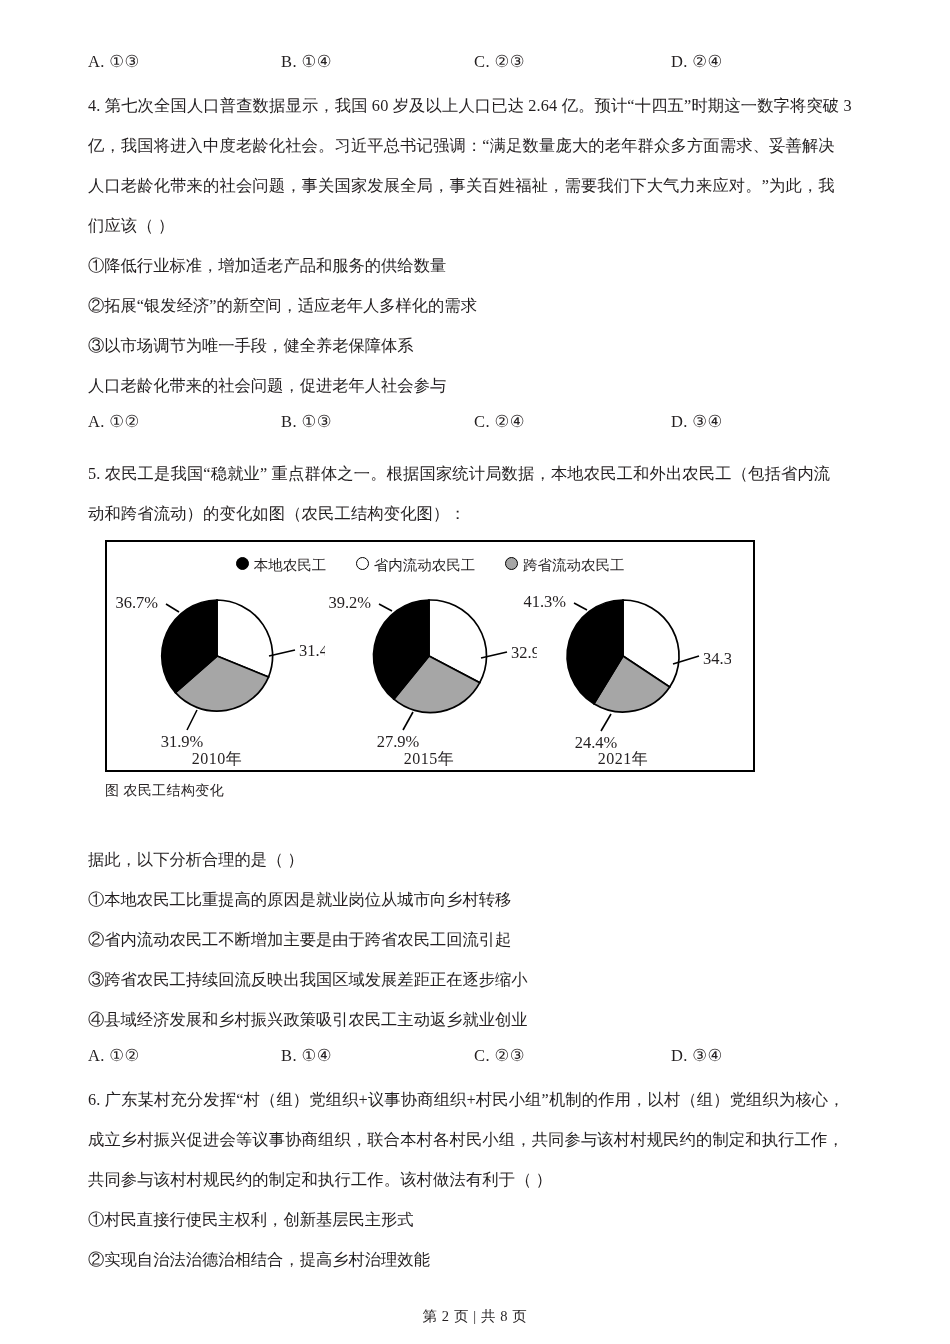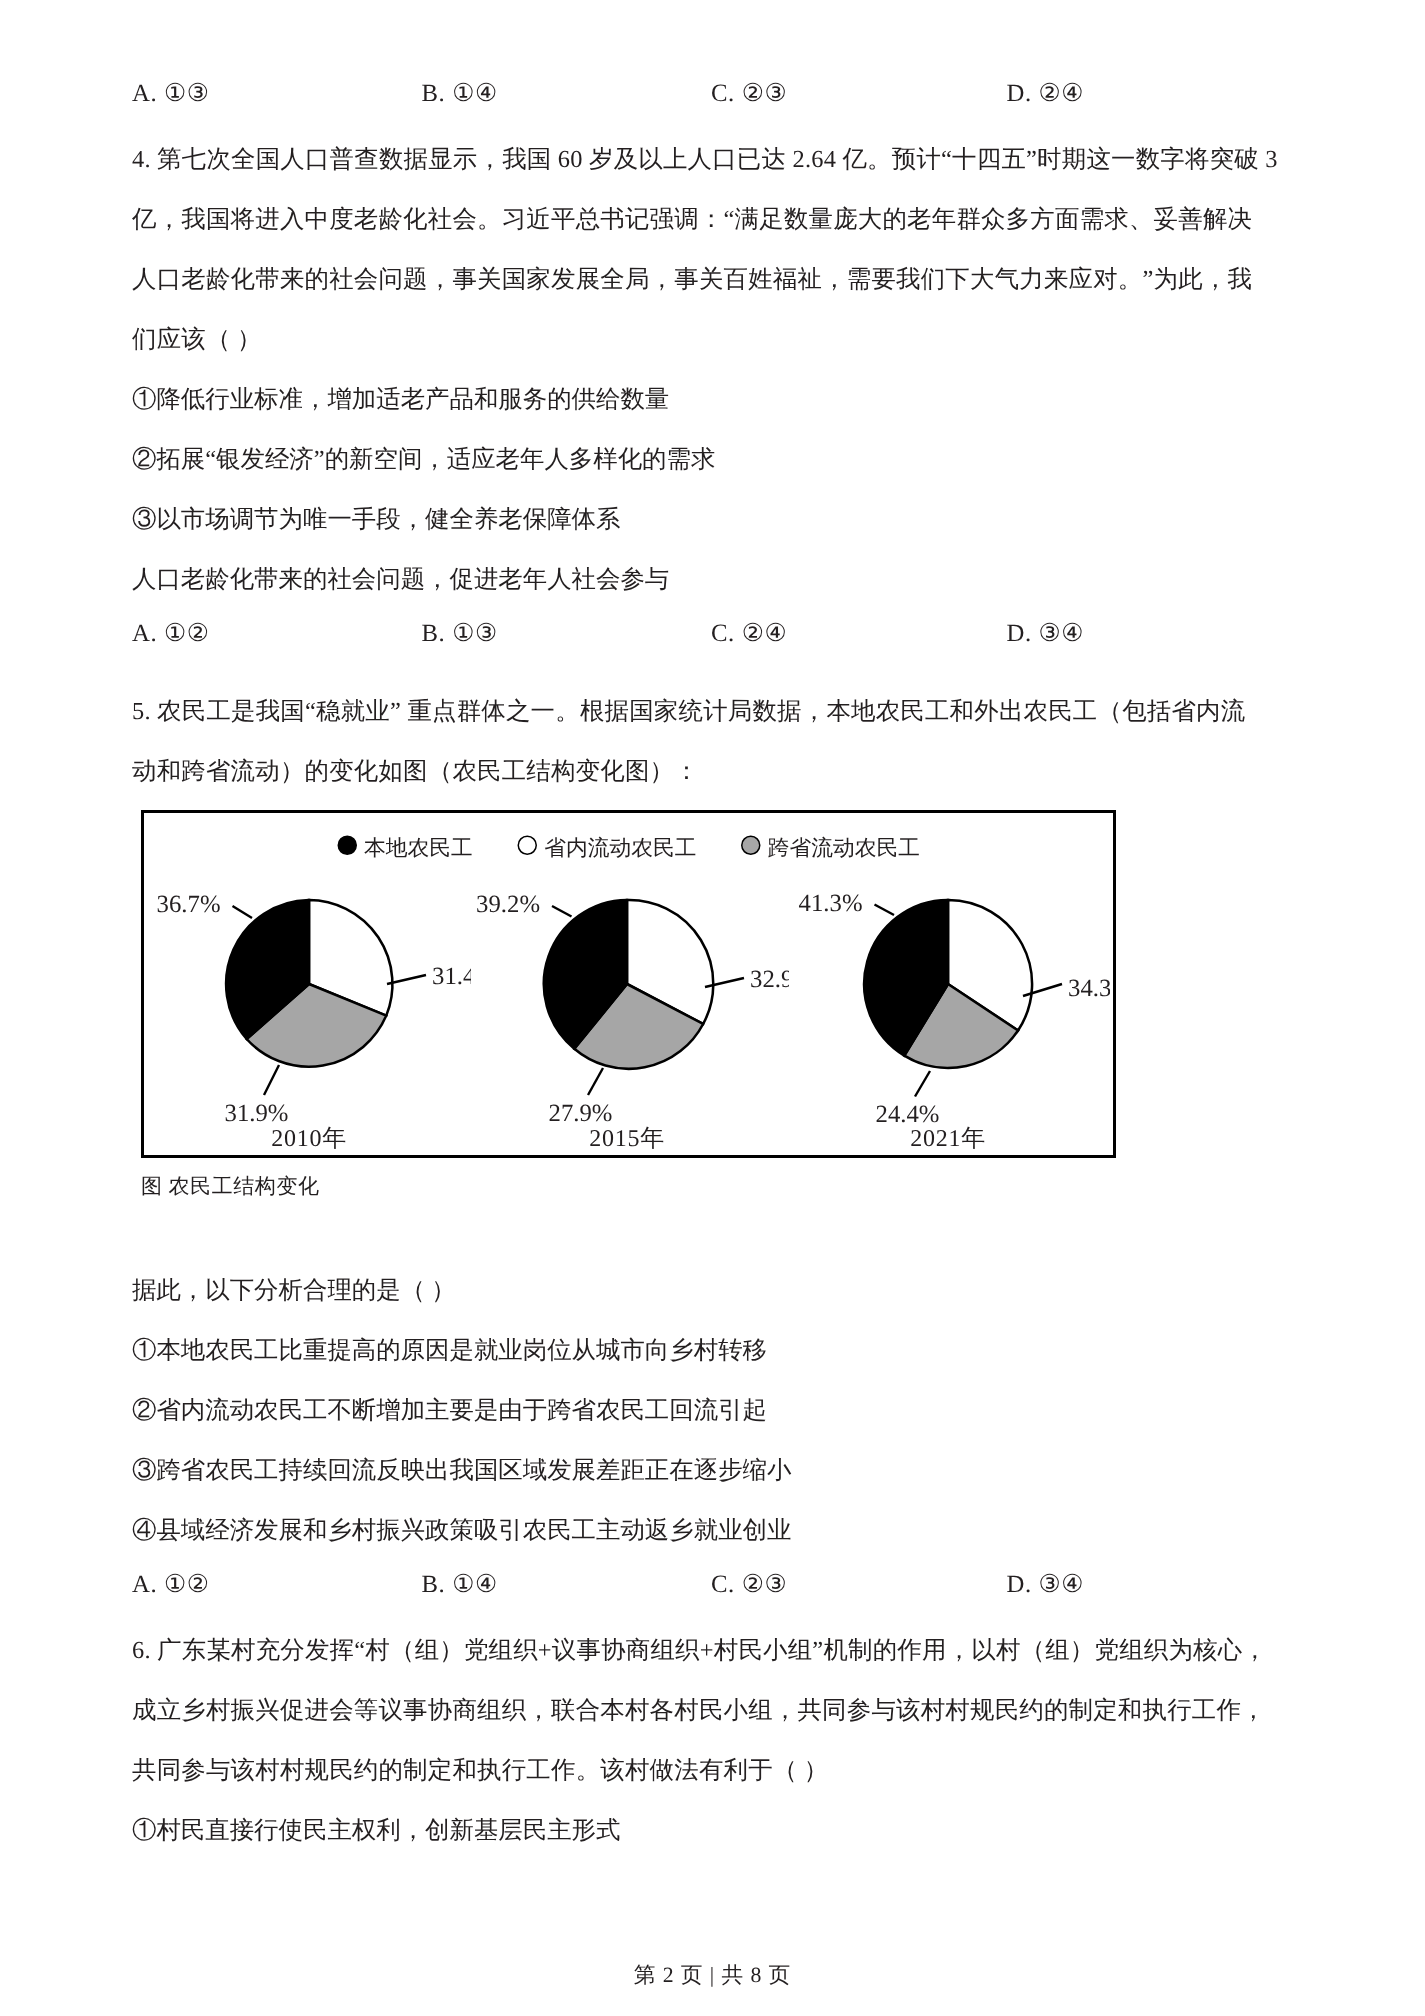--- a/index.html
+++ b/index.html
@@ -64,21 +64,21 @@
     white-space: nowrap;
   }
 
   .spacer-8  { height: 8px; }
   .spacer-16 { height: 16px; }
   .spacer-20 { height: 20px; }
 
   
   .figure-wrap {
     margin-top: 6px;
-    margin-left: 6px;
+    margin-left: 17px;
   }
   .chart-box {
     width: 650px;
     height: 232px;
     border: 2px solid #000;
     box-sizing: border-box;
     position: relative;
     background: #fff;
   }
   .legend {
@@ -117,21 +117,21 @@
     height: 186px;
   }
   .pie-cell {
     position: absolute;
     top: 0;
     width: 216px;
     height: 186px;
   }
   .pie-cell.c1 { left: 2px; }
   .pie-cell.c2 { left: 214px; }
-  .pie-cell.c3 { left: 428px; }
+  .pie-cell.c3 { left: 408px; }
 
   .pie-svg {
     position: absolute;
     left: 0;
     top: 0;
   }
   .pie-year {
     position: absolute;
     bottom: 0px;
     left: 0;
@@ -295,17 +295,18 @@
       <span class="opt opt-d">D. ③④</span>
     </div>
 
     <div class="spacer-8"></div>
 
     <div class="para">6. 广东某村充分发挥“村（组）党组织+议事协商组织+村民小组”机制的作用，以村（组）党组织为核心，</div>
     <div class="para">成立乡村振兴促进会等议事协商组织，联合本村各村民小组，共同参与该村村规民约的制定和执行工作，</div>
     <div class="para">共同参与该村村规民约的制定和执行工作。该村做法有利于（   ）</div>
 
     <div class="item-line">①村民直接行使民主权利，创新基层民主形式</div>
+    <div class="item-line">②实现自治法治德治相结合，提高乡村治理效能</div>
 
   </div>
 
   <div class="footer">第 2 页 | 共 8 页</div>
 </div>
 
 </body></html>

